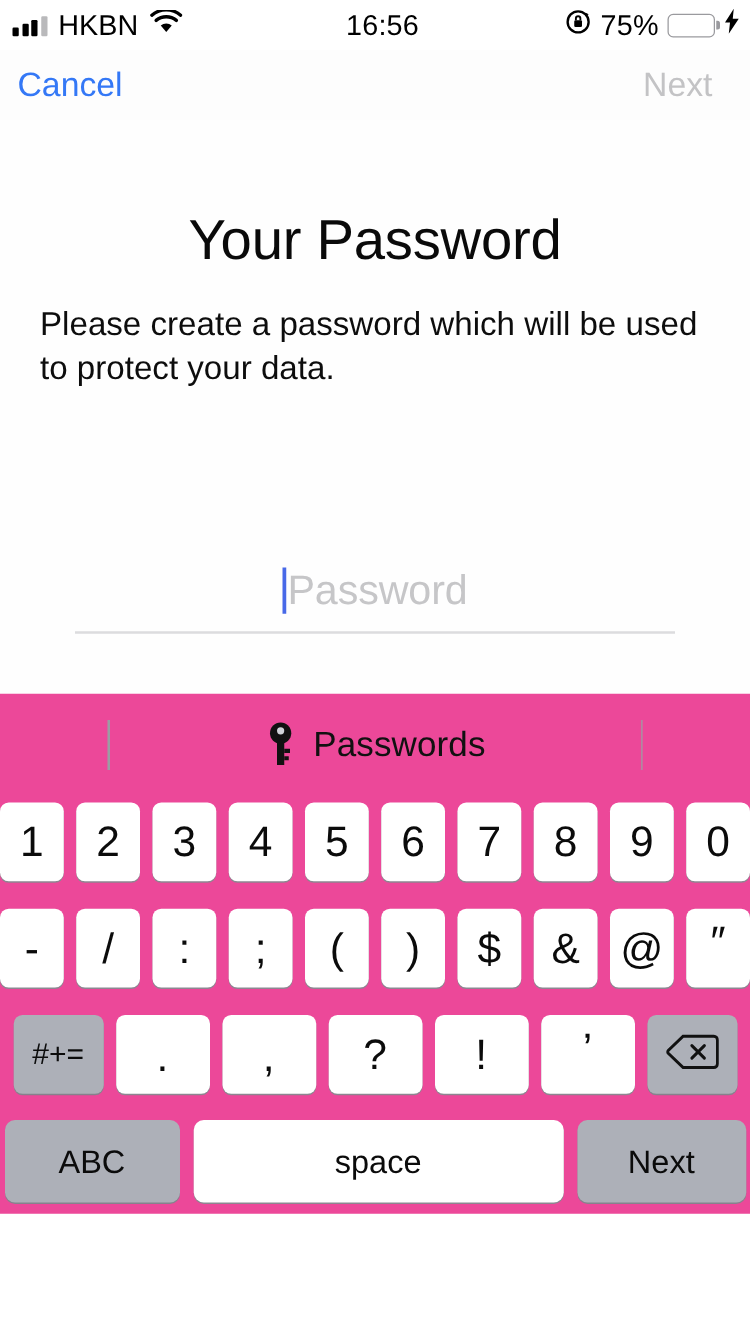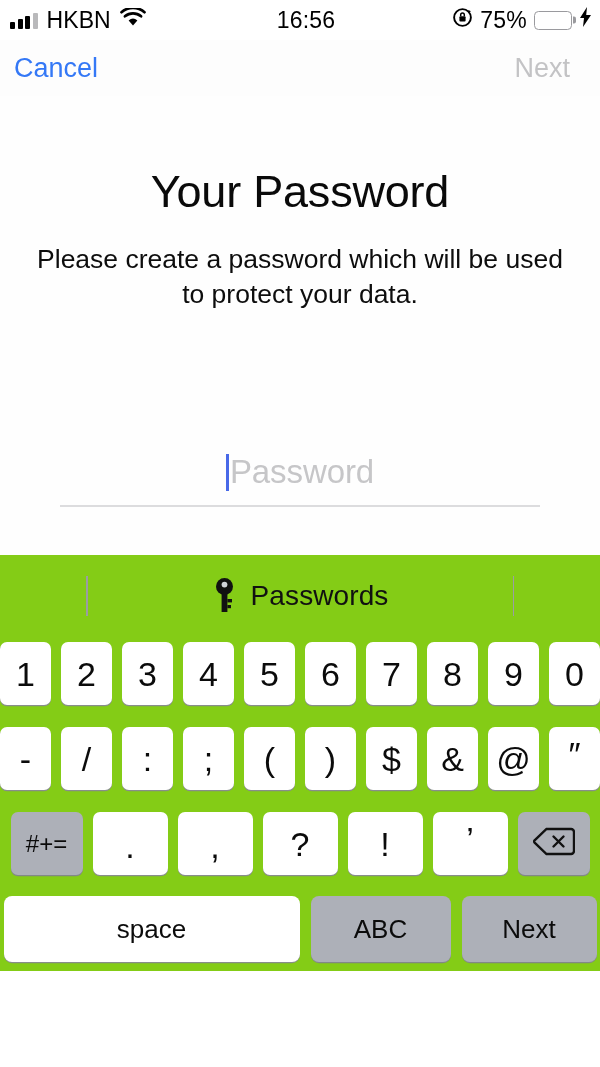--- a/index.html
+++ b/index.html
@@ -154,21 +154,20 @@
     font-weight: 300;
     color: #0a0a0a;
     letter-spacing: -0.2px;
   }
 
   .page-subtitle {
     position: absolute;
     top: 146px;
     left: 32px;
     width: 536px;
-    text-align: center;
     font-size: 26.5px;
     font-weight: 400;
     line-height: 1.32;
     color: #0d0d0d;
   }
 
   .field-wrap {
     position: absolute;
     top: 352px;
     left: 60px;
@@ -200,21 +199,21 @@
     background: #dcdcde;
     width: 100%;
   }
 
   
   .keyboard {
     position: absolute;
     bottom: 0; left: 0;
     width: 600px;
     height: 416px;
-    background: #84cc16;
+    background: #ec4899;
   }
 
   .kb-toolbar {
     position: relative;
     height: 82px;
     display: flex;
     align-items: center;
     justify-content: center;
     gap: 13px;
   }
@@ -411,21 +410,21 @@
           <span>
             <svg width="42" height="31" viewBox="0 0 42 31">
               <path d="M13.5 3 H38 a3 3 0 0 1 3 3 v19 a3 3 0 0 1 -3 3 H13.5 L1.6 16.6 a1.6 1.6 0 0 1 0 -2.2 Z" fill="none" stroke="#111" stroke-width="2.4"></path>
               <path d="M20.5 10.5 L30.5 20.5 M30.5 10.5 L20.5 20.5" stroke="#111" stroke-width="2.4" stroke-linecap="round"></path>
             </svg>
           </span>
         </button>
       </div>
 
       <div class="kb-row row4">
+        <button class="key dark abc">ABC</button>
         <button class="key space">space</button>
-        <button class="key dark abc">ABC</button>
         <button class="key dark next">Next</button>
       </div>
 
     </div>
   </div>
 
 </div>
 
 </body></html>

